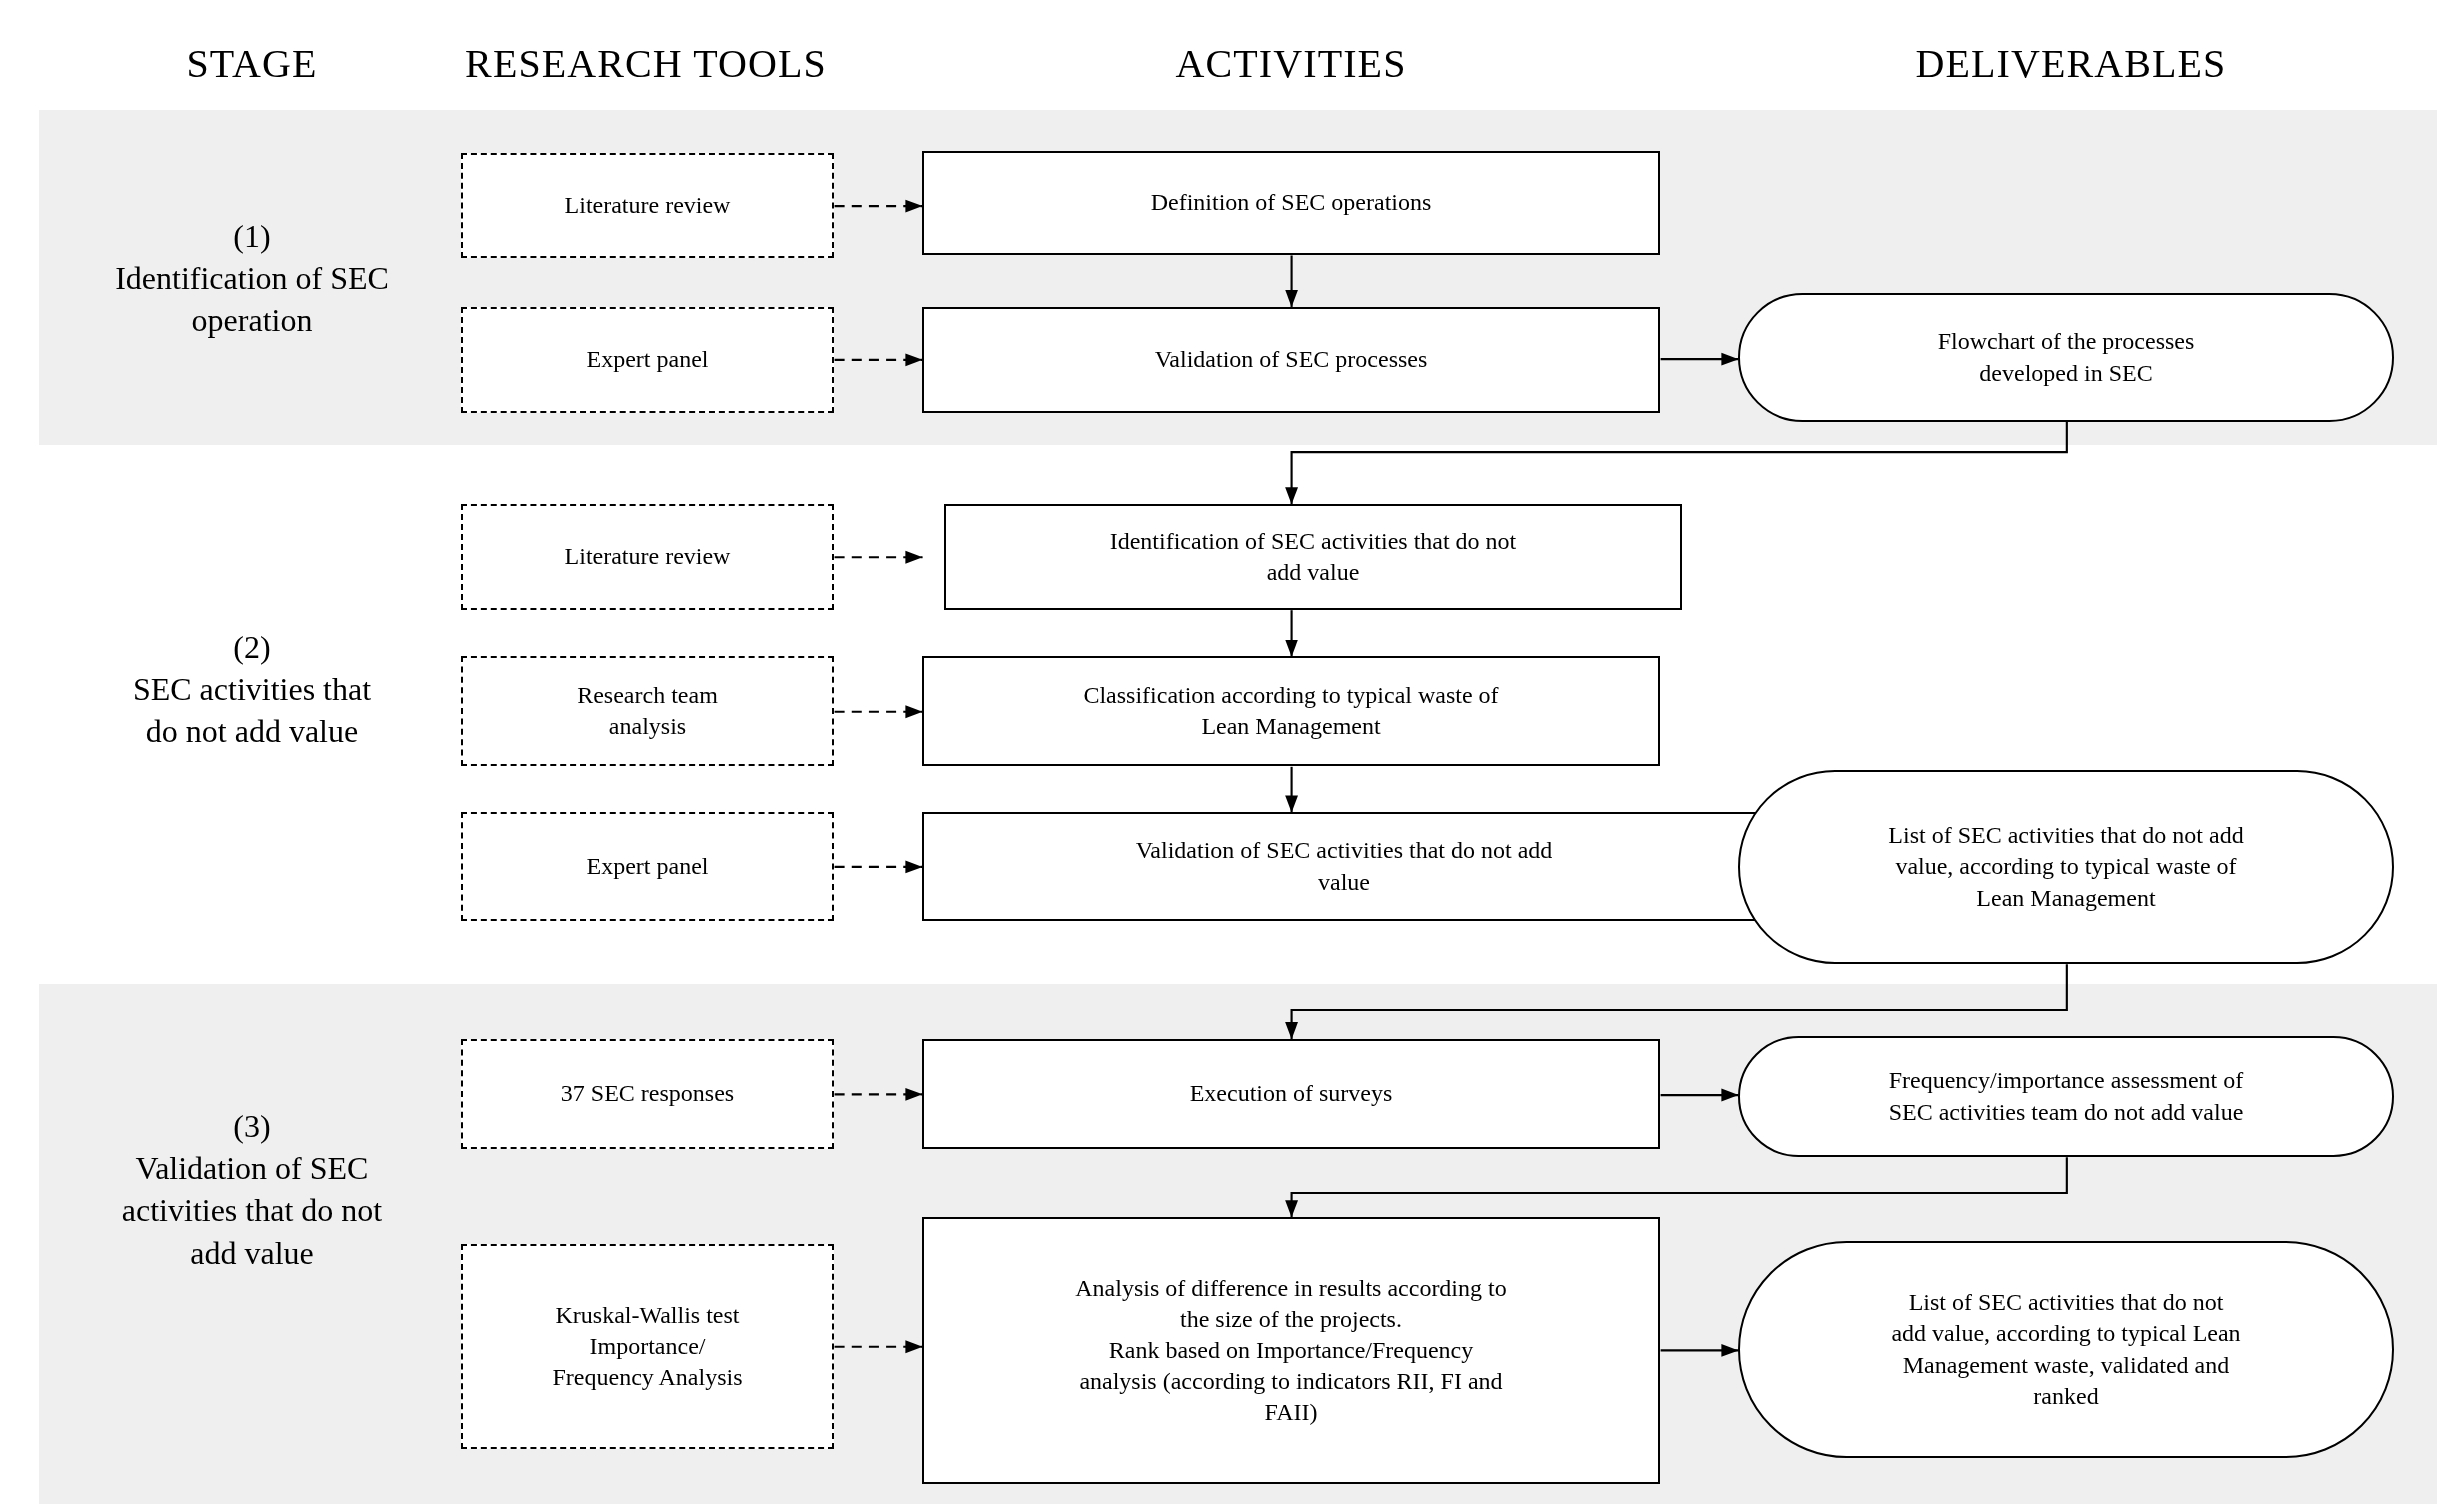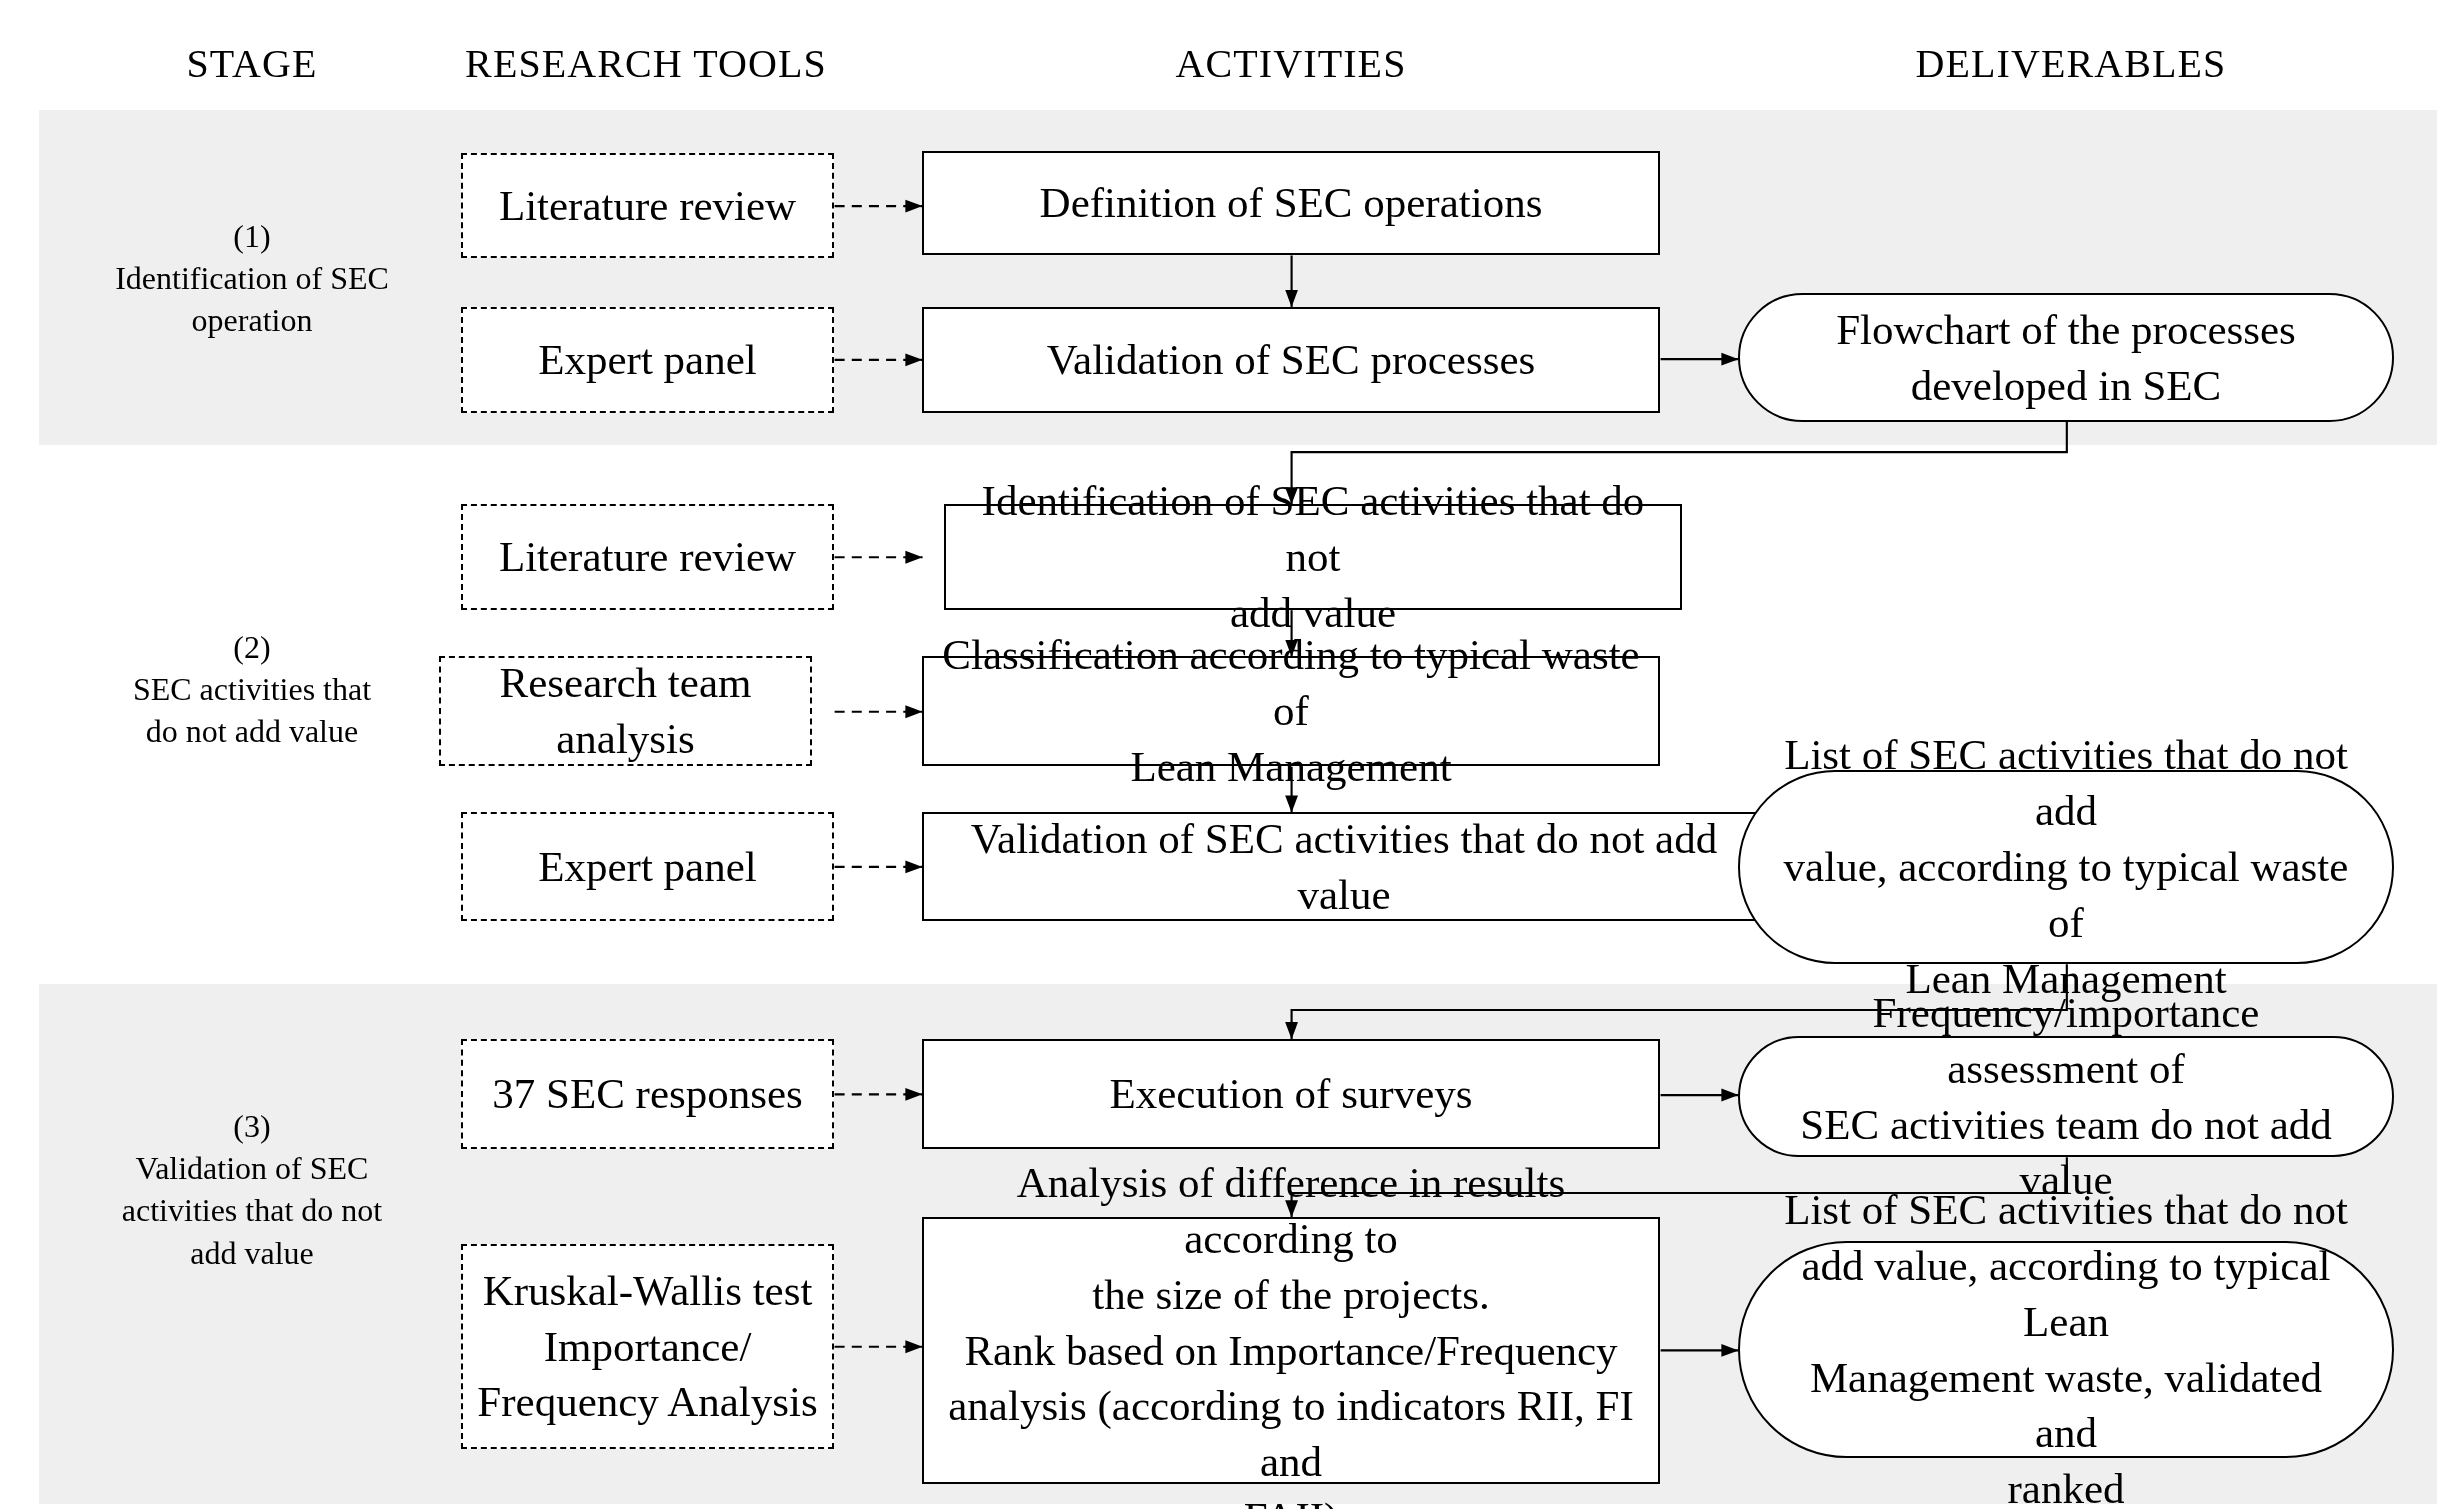--- a/index.html
+++ b/index.html
@@ -14,21 +14,21 @@
     position:absolute;top:40px;transform:translateX(-50%);
     font-size:40px;letter-spacing:1.1px;white-space:nowrap;
   }
   .stage-label{
     position:absolute;left:57px;width:390px;text-align:center;
     font-size:32px;line-height:1.32;white-space:pre-line;
   }
   .box{
     position:absolute;box-sizing:border-box;
     display:flex;align-items:center;justify-content:center;
-    text-align:center;font-size:43px;line-height:1.3;
+    text-align:center;font-size:24px;line-height:1.3;
     background:#ffffff;white-space:pre-line;padding:4.3px 10px;
   }
   .tool{border:2.1px dashed #000;}
   .act{border:2.1px solid #000;}
   .stad{border:2.1px solid #000;border-radius:114px;padding:7.2px 39px;}
   svg.connectors{position:absolute;left:0;top:0;pointer-events:none;}
 </style>
 </head>
 <body>
 
@@ -78,21 +78,21 @@
     <path d="M2322 1888 L2431 1888" stroke="#000" stroke-width="3" fill="none" marker-end="url(#ah)"></path>
 
     <path d="M2890 590 L2890 632 L1806 632 L1806 705" stroke="#000" stroke-width="3" fill="none" marker-end="url(#ah)"></path>
     <path d="M2890 1348 L2890 1412 L1806 1412 L1806 1453" stroke="#000" stroke-width="3" fill="none" marker-end="url(#ah)"></path>
     <path d="M2890 1618 L2890 1668 L1806 1668 L1806 1702" stroke="#000" stroke-width="3" fill="none" marker-end="url(#ah)"></path>
   </svg>
 
   <div class="box tool" style="left:461px;top:153px;width:373px;height:105px;">Literature review</div>
   <div class="box tool" style="left:461px;top:307px;width:373px;height:106px;">Expert panel</div>
   <div class="box tool" style="left:461px;top:504px;width:373px;height:106px;">Literature review</div>
-  <div class="box tool" style="left:439px;top:656px;width:373px;height:110px;text-align:center;">Research team
+  <div class="box tool" style="left:461px;top:656px;width:373px;height:110px;text-align:center;">Research team
 analysis</div>
   <div class="box tool" style="left:461px;top:812px;width:373px;height:109px;">Expert panel</div>
   <div class="box tool" style="left:461px;top:1039px;width:373px;height:110px;">37 SEC responses</div>
   <div class="box tool" style="left:461px;top:1244px;width:373px;height:205px;">Kruskal-Wallis test
 Importance/
 Frequency Analysis</div>
 
   <div class="box act" style="left:922px;top:151px;width:738px;height:104px;">Definition of SEC operations</div>
   <div class="box act" style="left:922px;top:307px;width:738px;height:106px;">Validation of SEC processes</div>
   <div class="box act" style="left:944px;top:504px;width:738px;height:106px;">Identification of SEC activities that do not

